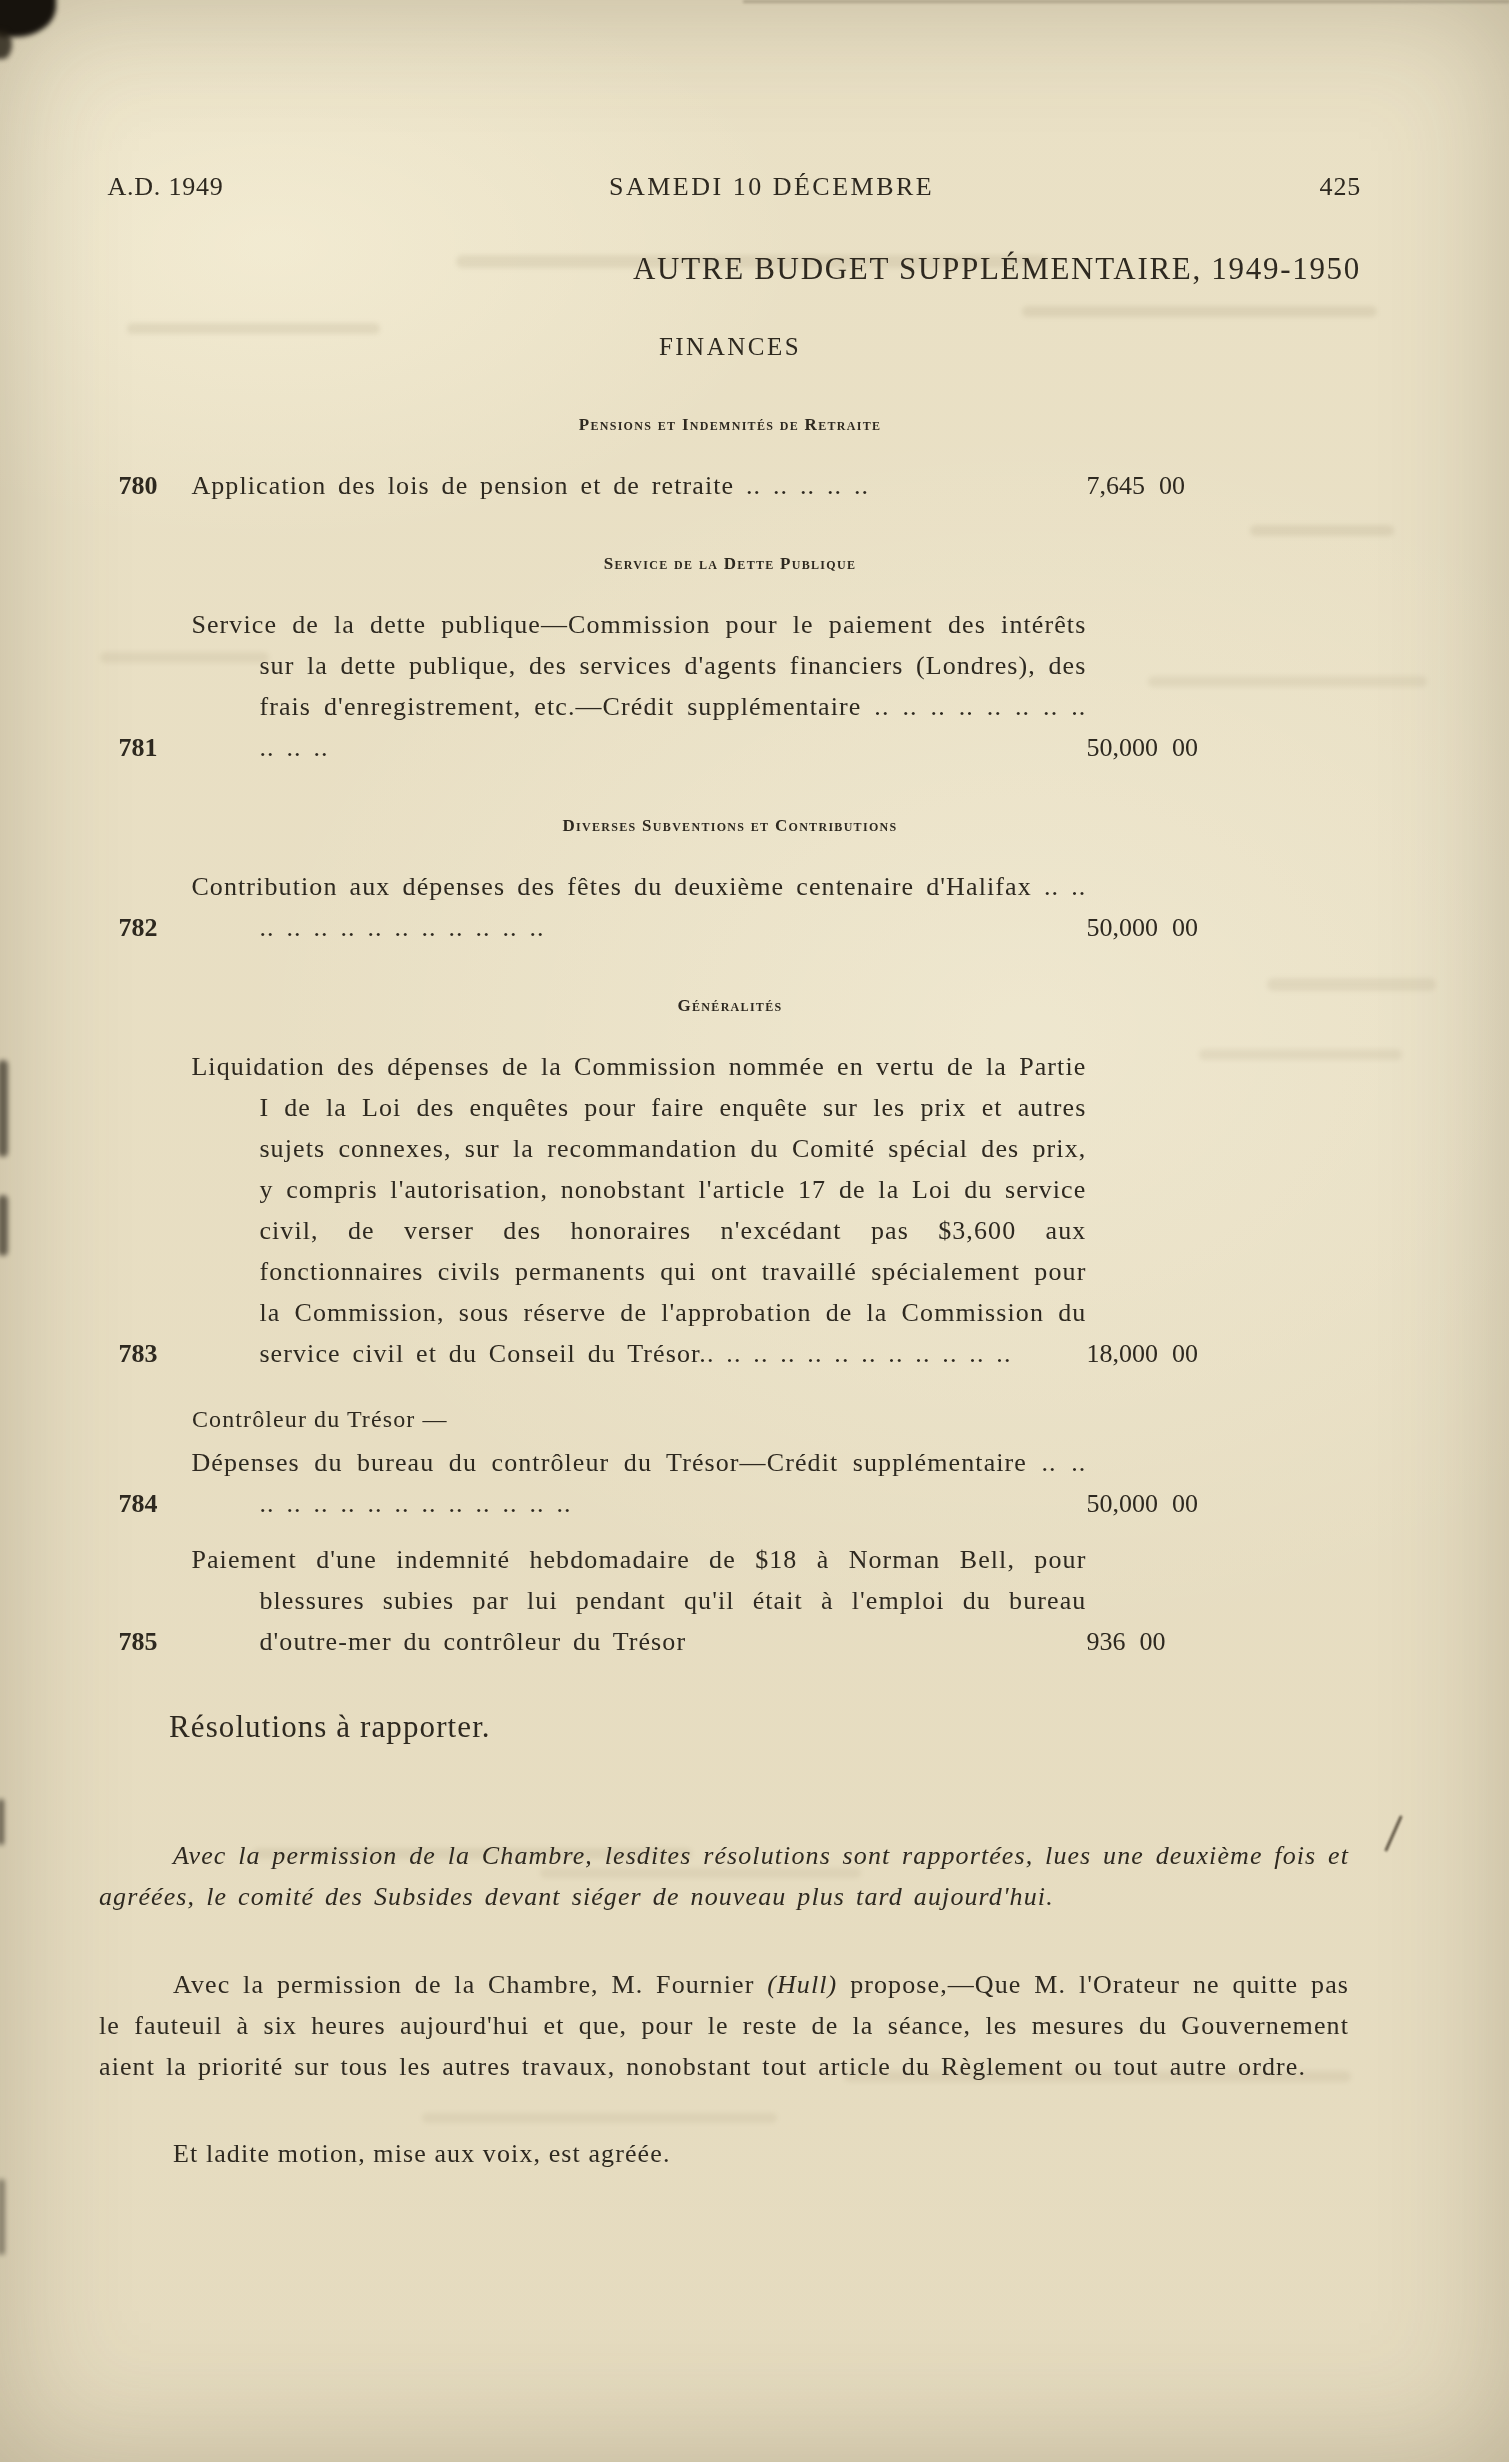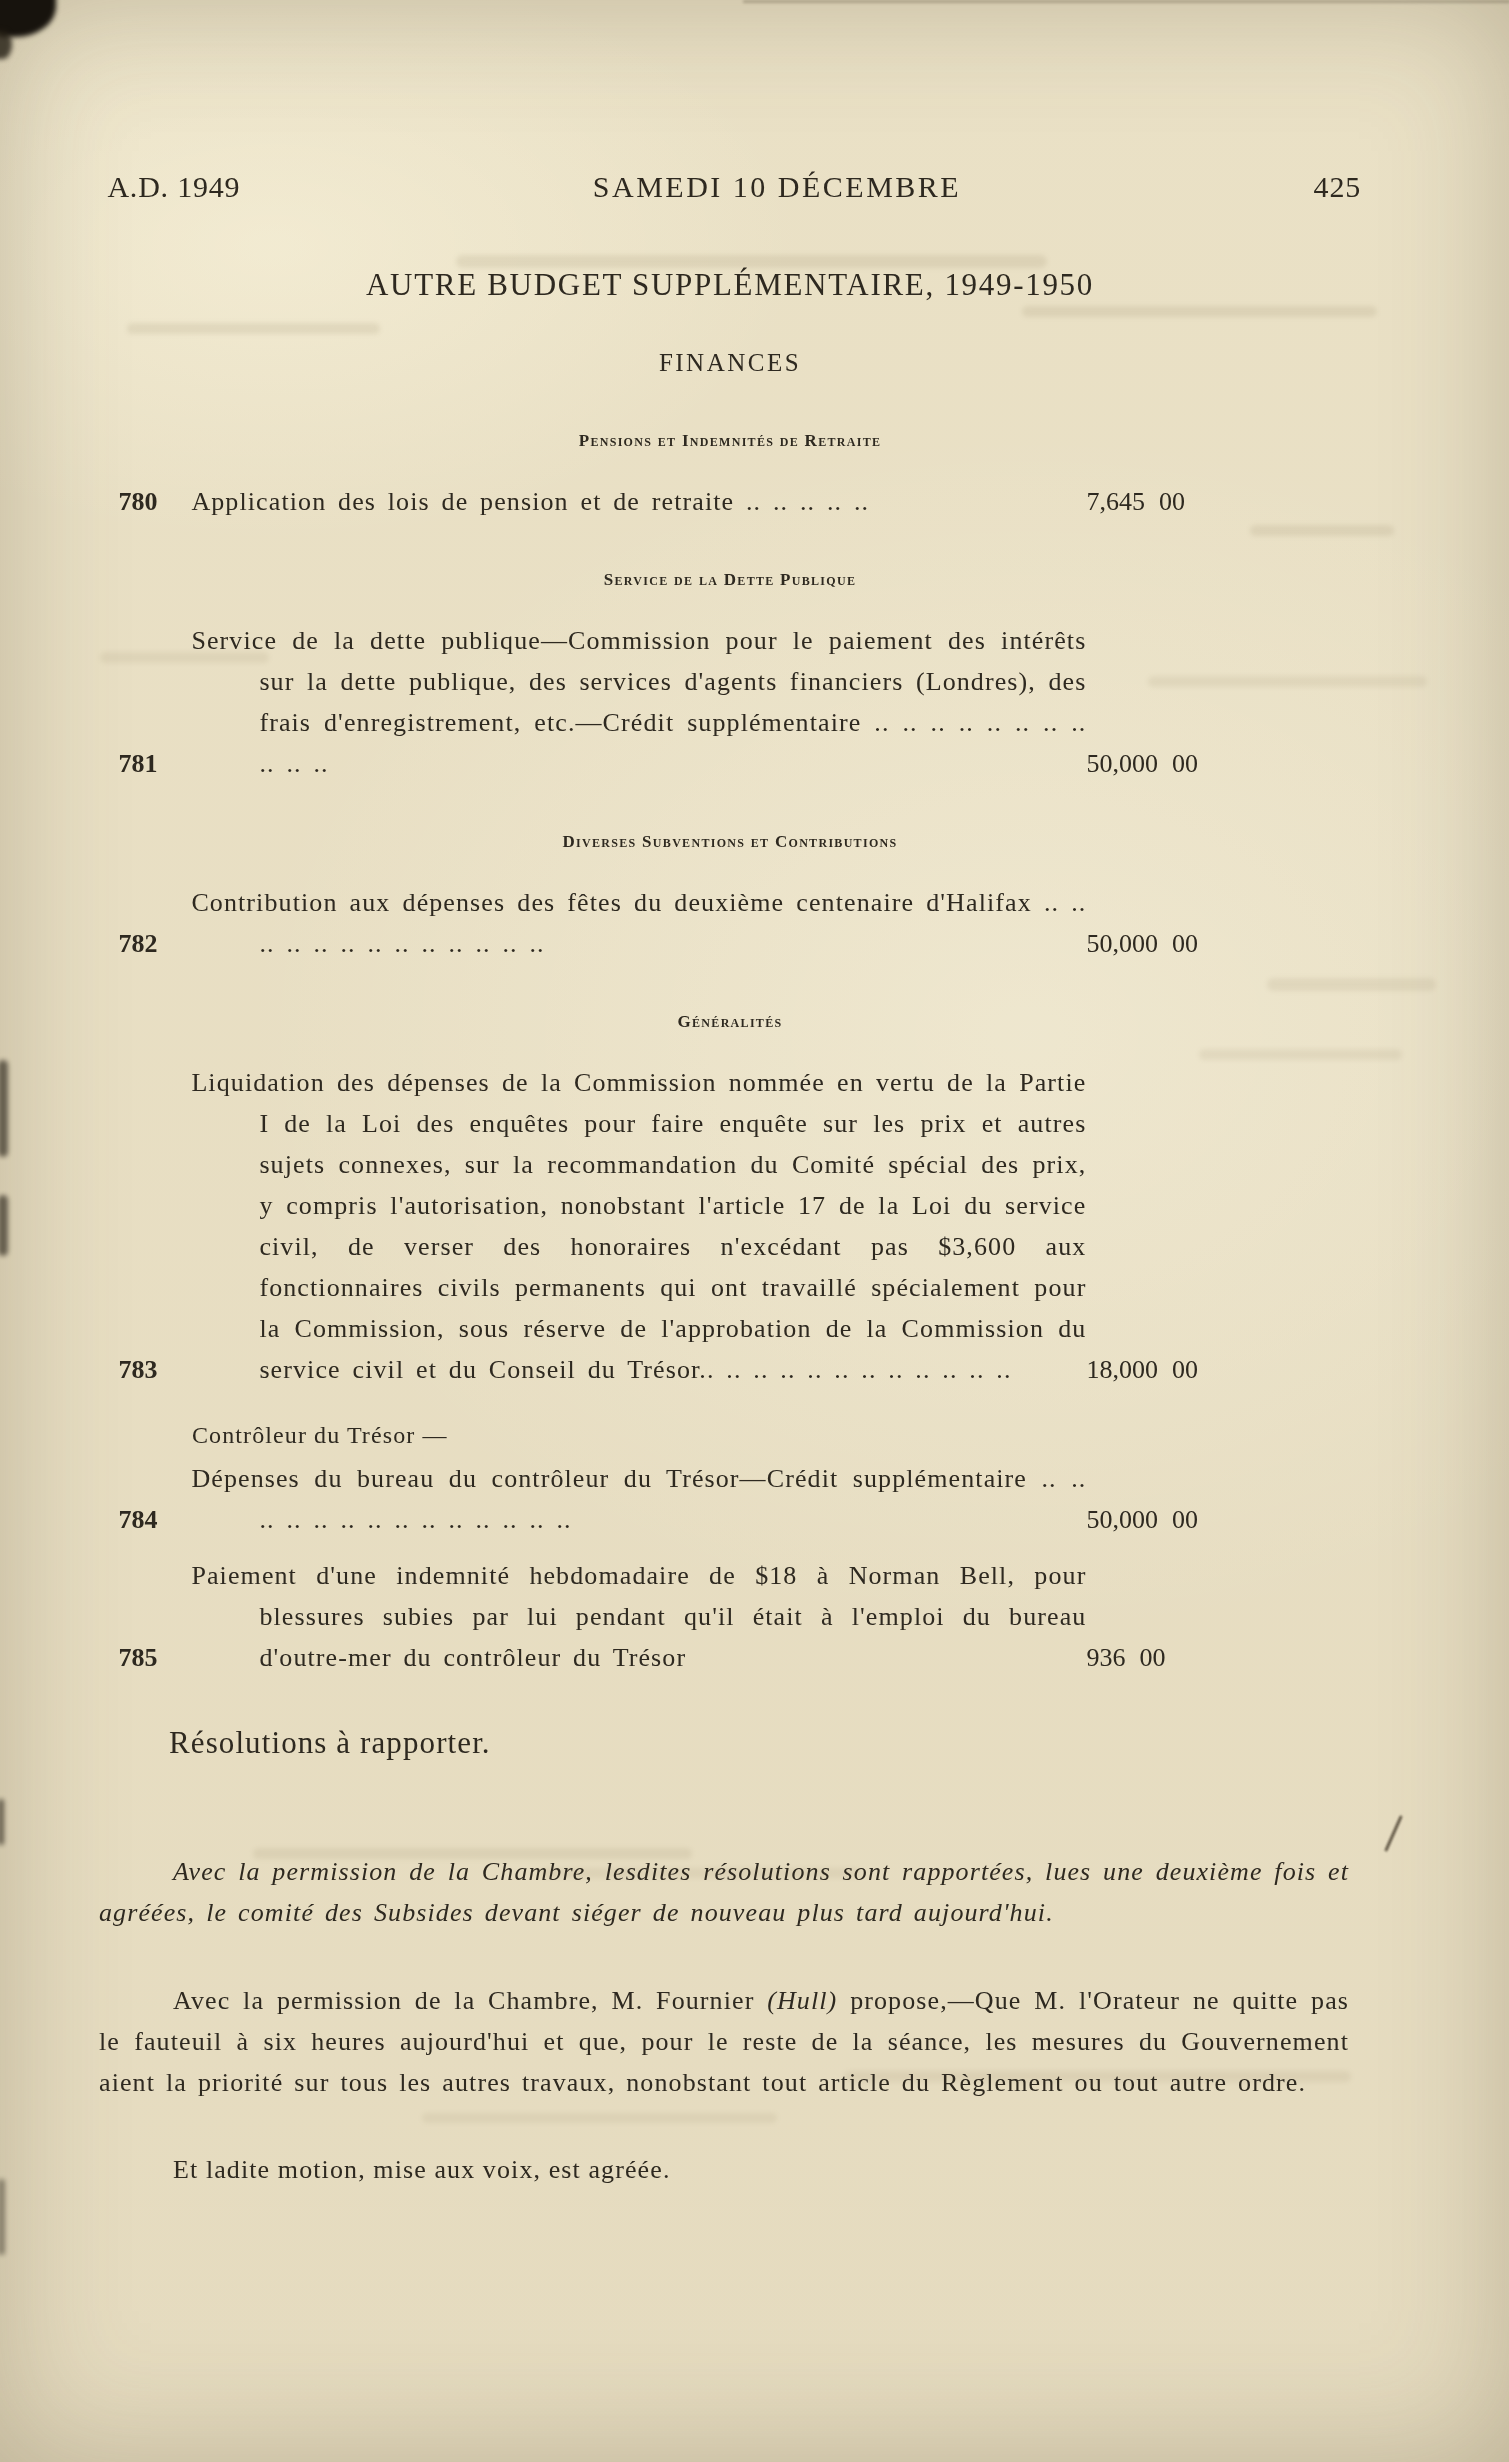--- a/index.html
+++ b/index.html
@@ -11,27 +11,27 @@
     background:
       radial-gradient(760px 422px at 18% 10%, rgba(255,250,228,0.40), transparent 70%),
       radial-gradient(1098px 844px at 68% 42%, rgba(255,252,236,0.28), transparent 72%),
       linear-gradient(#eae1c6,#e5dbbf);
     box-shadow: inset 0 0 127px rgba(92,80,52,0.30);
   }
   .content{ position:relative; padding:166px 149px 0 99px; }
 
   
   .header-row{ display:flex; justify-content:space-between; align-items:baseline;
-    font-size:30px; line-height:41px; }
+    font-size:26px; line-height:41px; }
   .hdr-left{ margin-left:8.4px; letter-spacing:0.8px; }
   .hdr-center{ letter-spacing:2.5px; }
   .hdr-right{ letter-spacing:0.8px;font-family:Liberation Serif, serif; }
 
   
-  .doc-title{ margin-top:56px; text-align:center; font-size:31px; font-weight:normal;
+  .doc-title{ margin-top:40px; text-align:right; font-size:31px; font-weight:normal;
     letter-spacing:1.7px; line-height:44px; }
   .doc-subtitle{ margin-top:35px; text-align:center; font-size:25px; font-weight:normal;
     letter-spacing:2.5px; line-height:41px; }
 
   
   .section-heading{ margin:39px 0 22px; text-align:center; font-size:17px;
     font-variant:small-caps; letter-spacing:1.3px; line-height:37px;font-weight:bold; }
 
   
   .budget-item{ display:flex; align-items:flex-end; margin:0 0 8.4px 19.4px;

